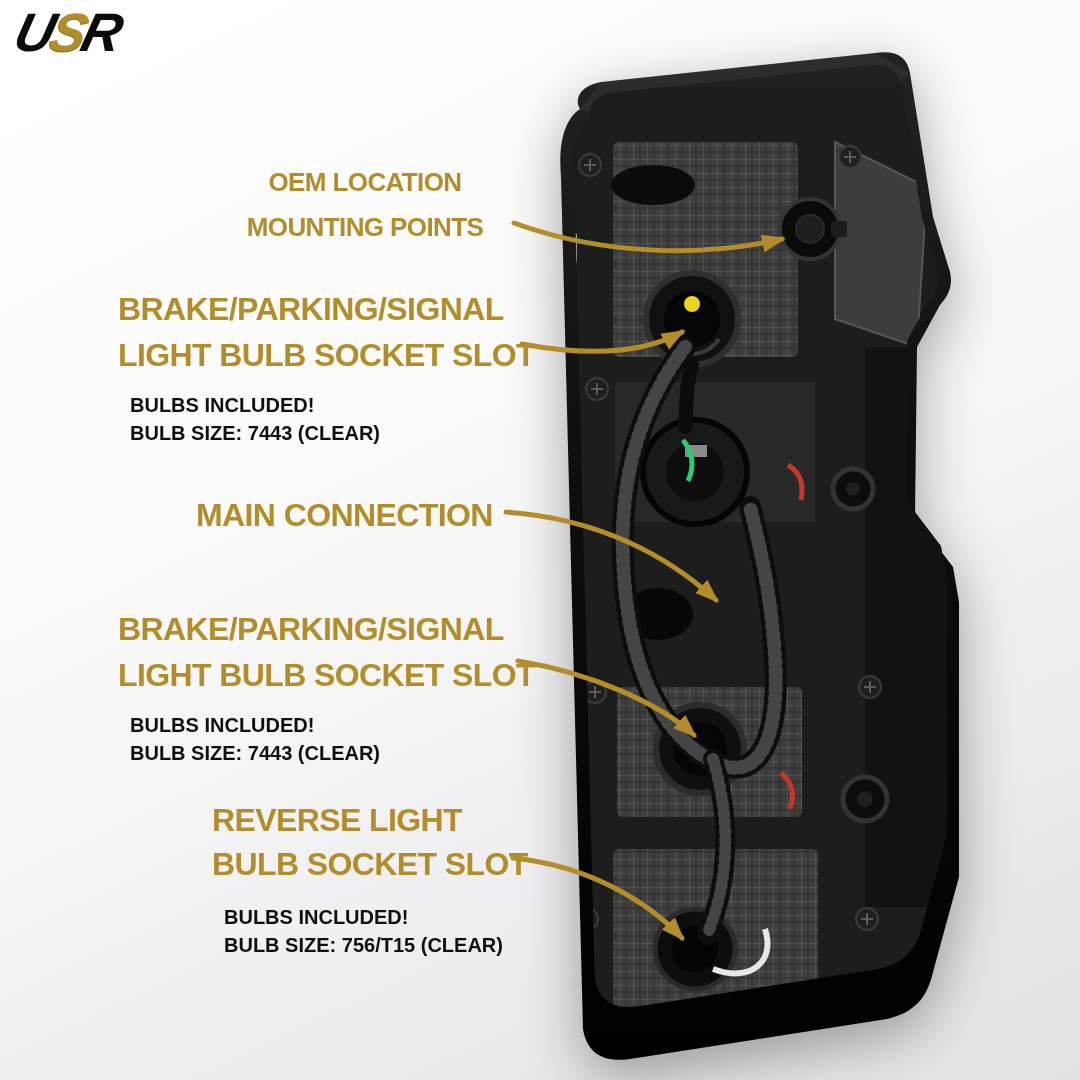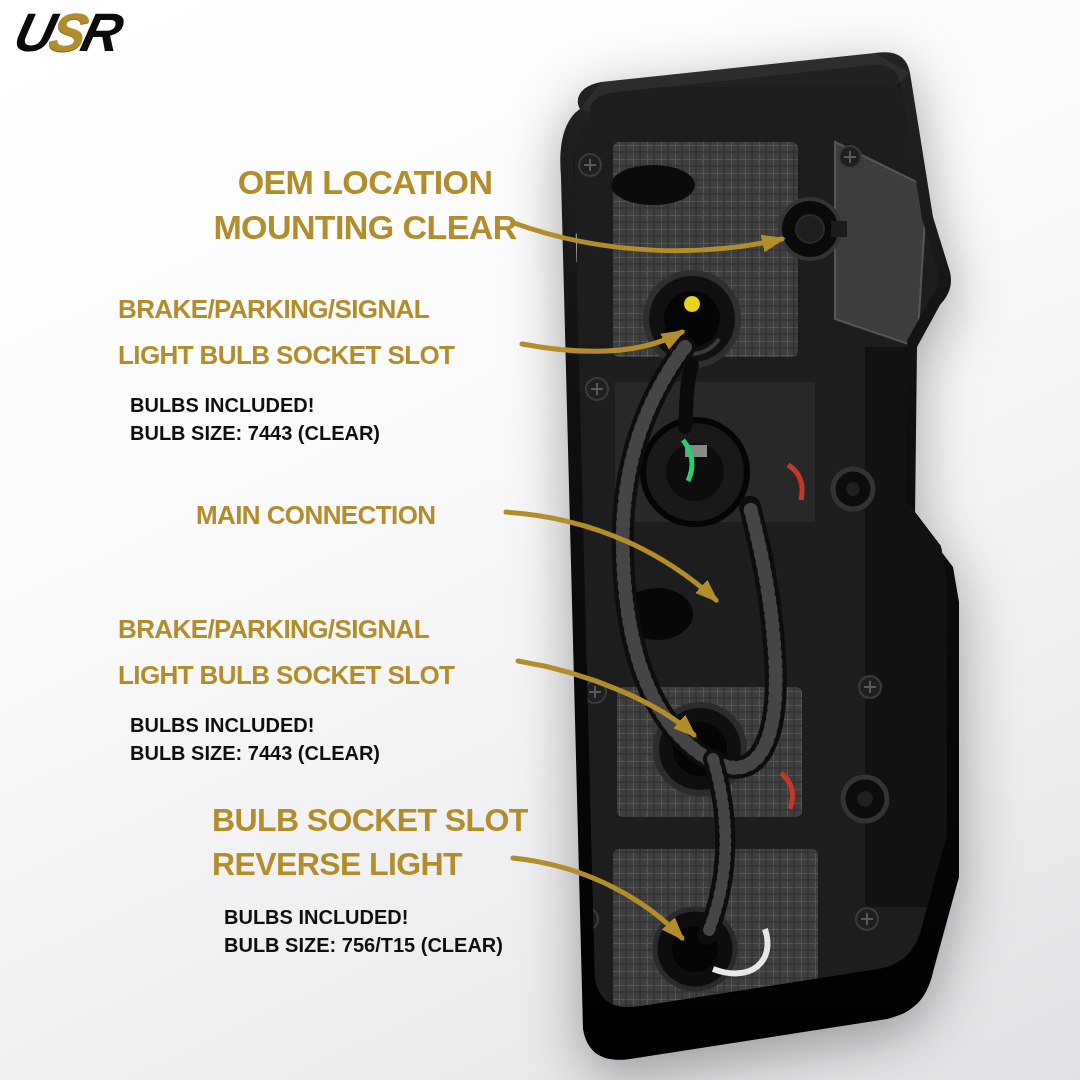--- a/index.html
+++ b/index.html
@@ -16,26 +16,26 @@
     position:absolute; left:16px; top:2px;
     font-style:italic; font-weight:900; font-size:54px; line-height:60px;
     letter-spacing:-4px; transform:skewX(-14deg); user-select:none;
   }
   .logo .l { display:inline-block; }
   .logo .black { color:#0b0b0b; }
   .logo .gold  { color:var(--accent,#b28d2b); text-shadow:0 1px 0 #8a671c; }
 
   
   .callout { position:absolute; color:var(--accent,#b28d2b); font-weight:700; }
-  .callout .h  { font-size:26px; line-height:46px; letter-spacing:-0.6px; white-space:nowrap; }
+  .callout .h  { font-size:32px; line-height:46px; letter-spacing:-0.6px; white-space:nowrap; }
   .callout .sub{ color:#0f0f0f; font-size:20px; line-height:28px; font-weight:700; white-space:nowrap; }
   .subs { margin-top:13px;margin-left:12px; }
 
   .c1 { left:198px; top:160px; width:334px; text-align:center; }
-  .c1 .h { font-size:34px; line-height:45px; }
+  .c1 .h { font-size:26px; line-height:45px; }
   .c2 { left:118px; top:286px; }
   .c3 { left:196px; top:492px; }
   .c4 { left:118px; top:606px; }
   .c5 { left:212px; top:798px; }
   .c5 .h { font-size:32px; line-height:44px; }
   .c5 .subs { margin-top:17px; }
 
   
   .arrows { position:absolute; left:0; top:0; width:1080px; height:1080px; pointer-events:none; }
   .arrow  { fill:none; stroke:var(--accent,#b28d2b); stroke-width:5; stroke-linecap:round; }
@@ -198,21 +198,21 @@
     </defs>
     <path class="arrow" marker-end="url(#ah)" d="M514,223 C605,256 705,257 782,239"></path>
     <path class="arrow" marker-end="url(#ah)" d="M522,344 C592,357 646,352 682,332"></path>
     <path class="arrow" marker-end="url(#ah)" d="M506,512 C598,518 668,556 716,600"></path>
     <path class="arrow" marker-end="url(#ah)" d="M518,661 C592,673 660,704 694,735"></path>
     <path class="arrow" marker-end="url(#ah)" d="M513,858 C592,866 650,904 682,938"></path>
   </svg>
 
   <div class="callout c1">
     <div class="h">OEM LOCATION</div>
-    <div class="h">MOUNTING CLEAR</div>
+    <div class="h">MOUNTING POINTS</div>
   </div>
 
   <div class="callout c2">
     <div class="h">BRAKE/PARKING/SIGNAL</div>
     <div class="h">LIGHT BULB SOCKET SLOT</div>
     <div class="subs">
       <div class="sub">BULBS INCLUDED!</div>
       <div class="sub">BULB SIZE: 7443 (CLEAR)</div>
     </div>
   </div>
@@ -224,21 +224,21 @@
   <div class="callout c4">
     <div class="h">BRAKE/PARKING/SIGNAL</div>
     <div class="h">LIGHT BULB SOCKET SLOT</div>
     <div class="subs">
       <div class="sub">BULBS INCLUDED!</div>
       <div class="sub">BULB SIZE: 7443 (CLEAR)</div>
     </div>
   </div>
 
   <div class="callout c5">
+    <div class="h">REVERSE LIGHT</div>
     <div class="h">BULB SOCKET SLOT</div>
-    <div class="h">REVERSE LIGHT</div>
     <div class="subs">
       <div class="sub">BULBS INCLUDED!</div>
       <div class="sub">BULB SIZE: 756/T15 (CLEAR)</div>
     </div>
   </div>
 
 </div>
 
 </body></html>

